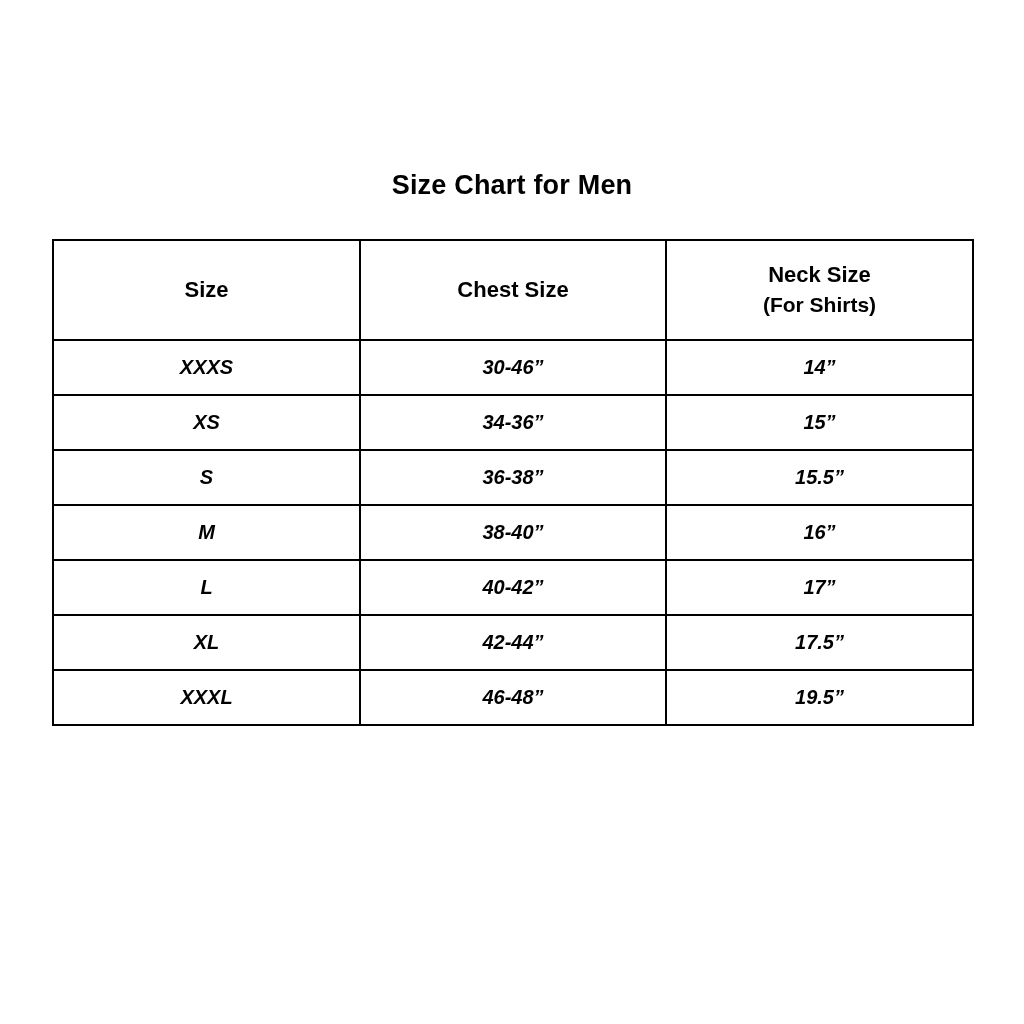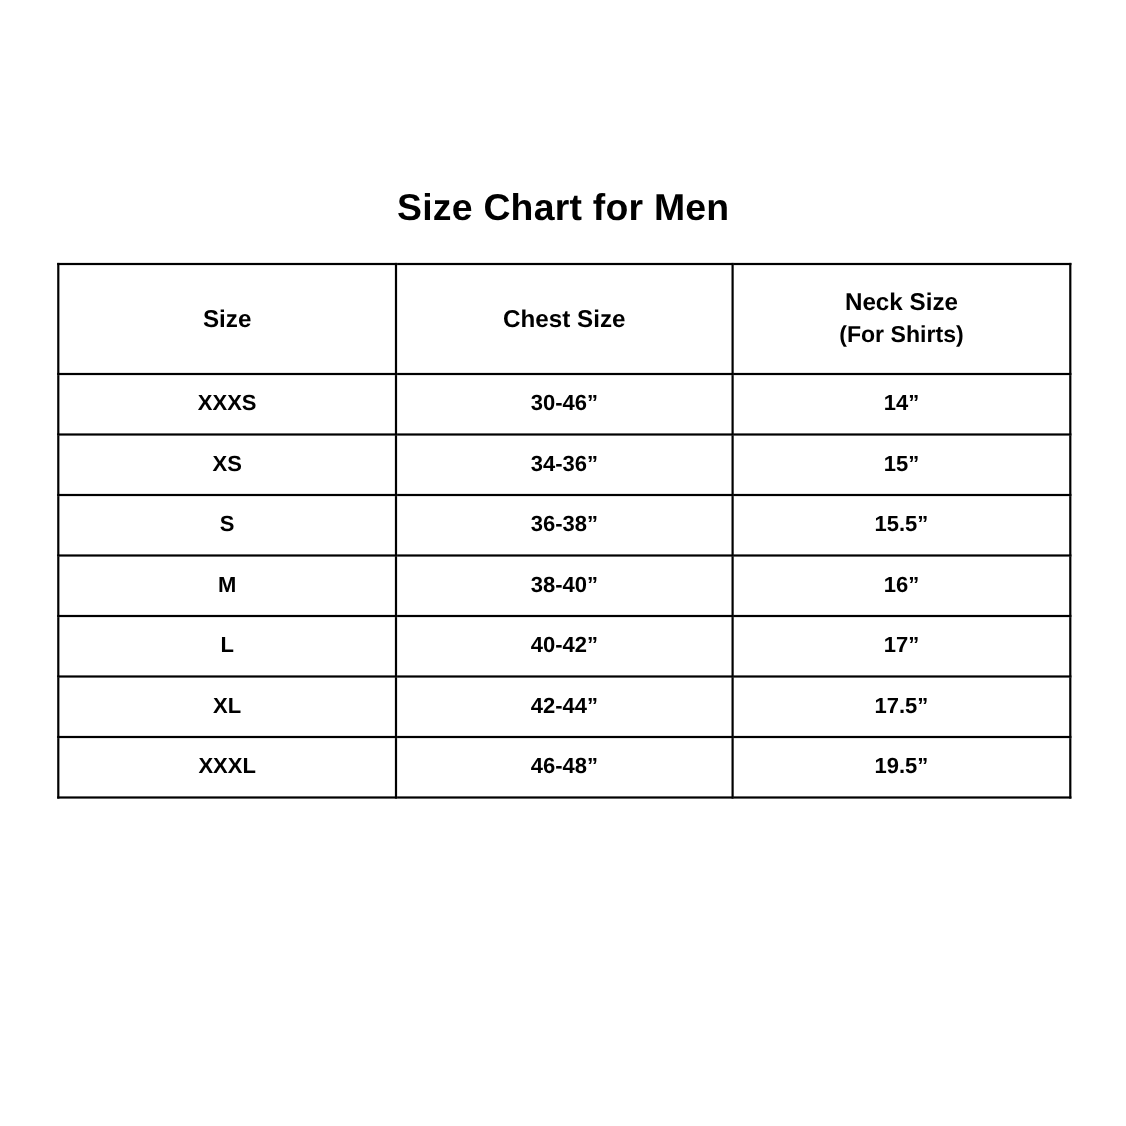--- a/index.html
+++ b/index.html
@@ -21,21 +21,21 @@
     top: 0;
     width: 1024px;
     height: 1024px;
   }
   .chart-title {
     position: absolute;
     left: 52px;
     top: 170px;
     width: 920px;
     text-align: center;
-    font-size: 34px;
+    font-size: 27px;
     font-weight: bold;
     letter-spacing: 0.2px;
   }
   table.size-table {
     position: absolute;
     left: 52px;
     top: 239px;
     width: 920px;
     border-collapse: collapse;
     table-layout: fixed;
@@ -58,20 +58,21 @@
     line-height: 30px;
   }
   table.size-table thead th .sub {
     display: block;
     font-size: 21px;
     font-weight: bold;
   }
   table.size-table tbody td {
     height: 53px;
     font-size: 20px;
+    font-style: italic;
   }
   table.size-table tbody td.size-cell {
     font-size: 20px;
   }
 </style>
 </head>
 <body>
 
 <div class="page">
 

